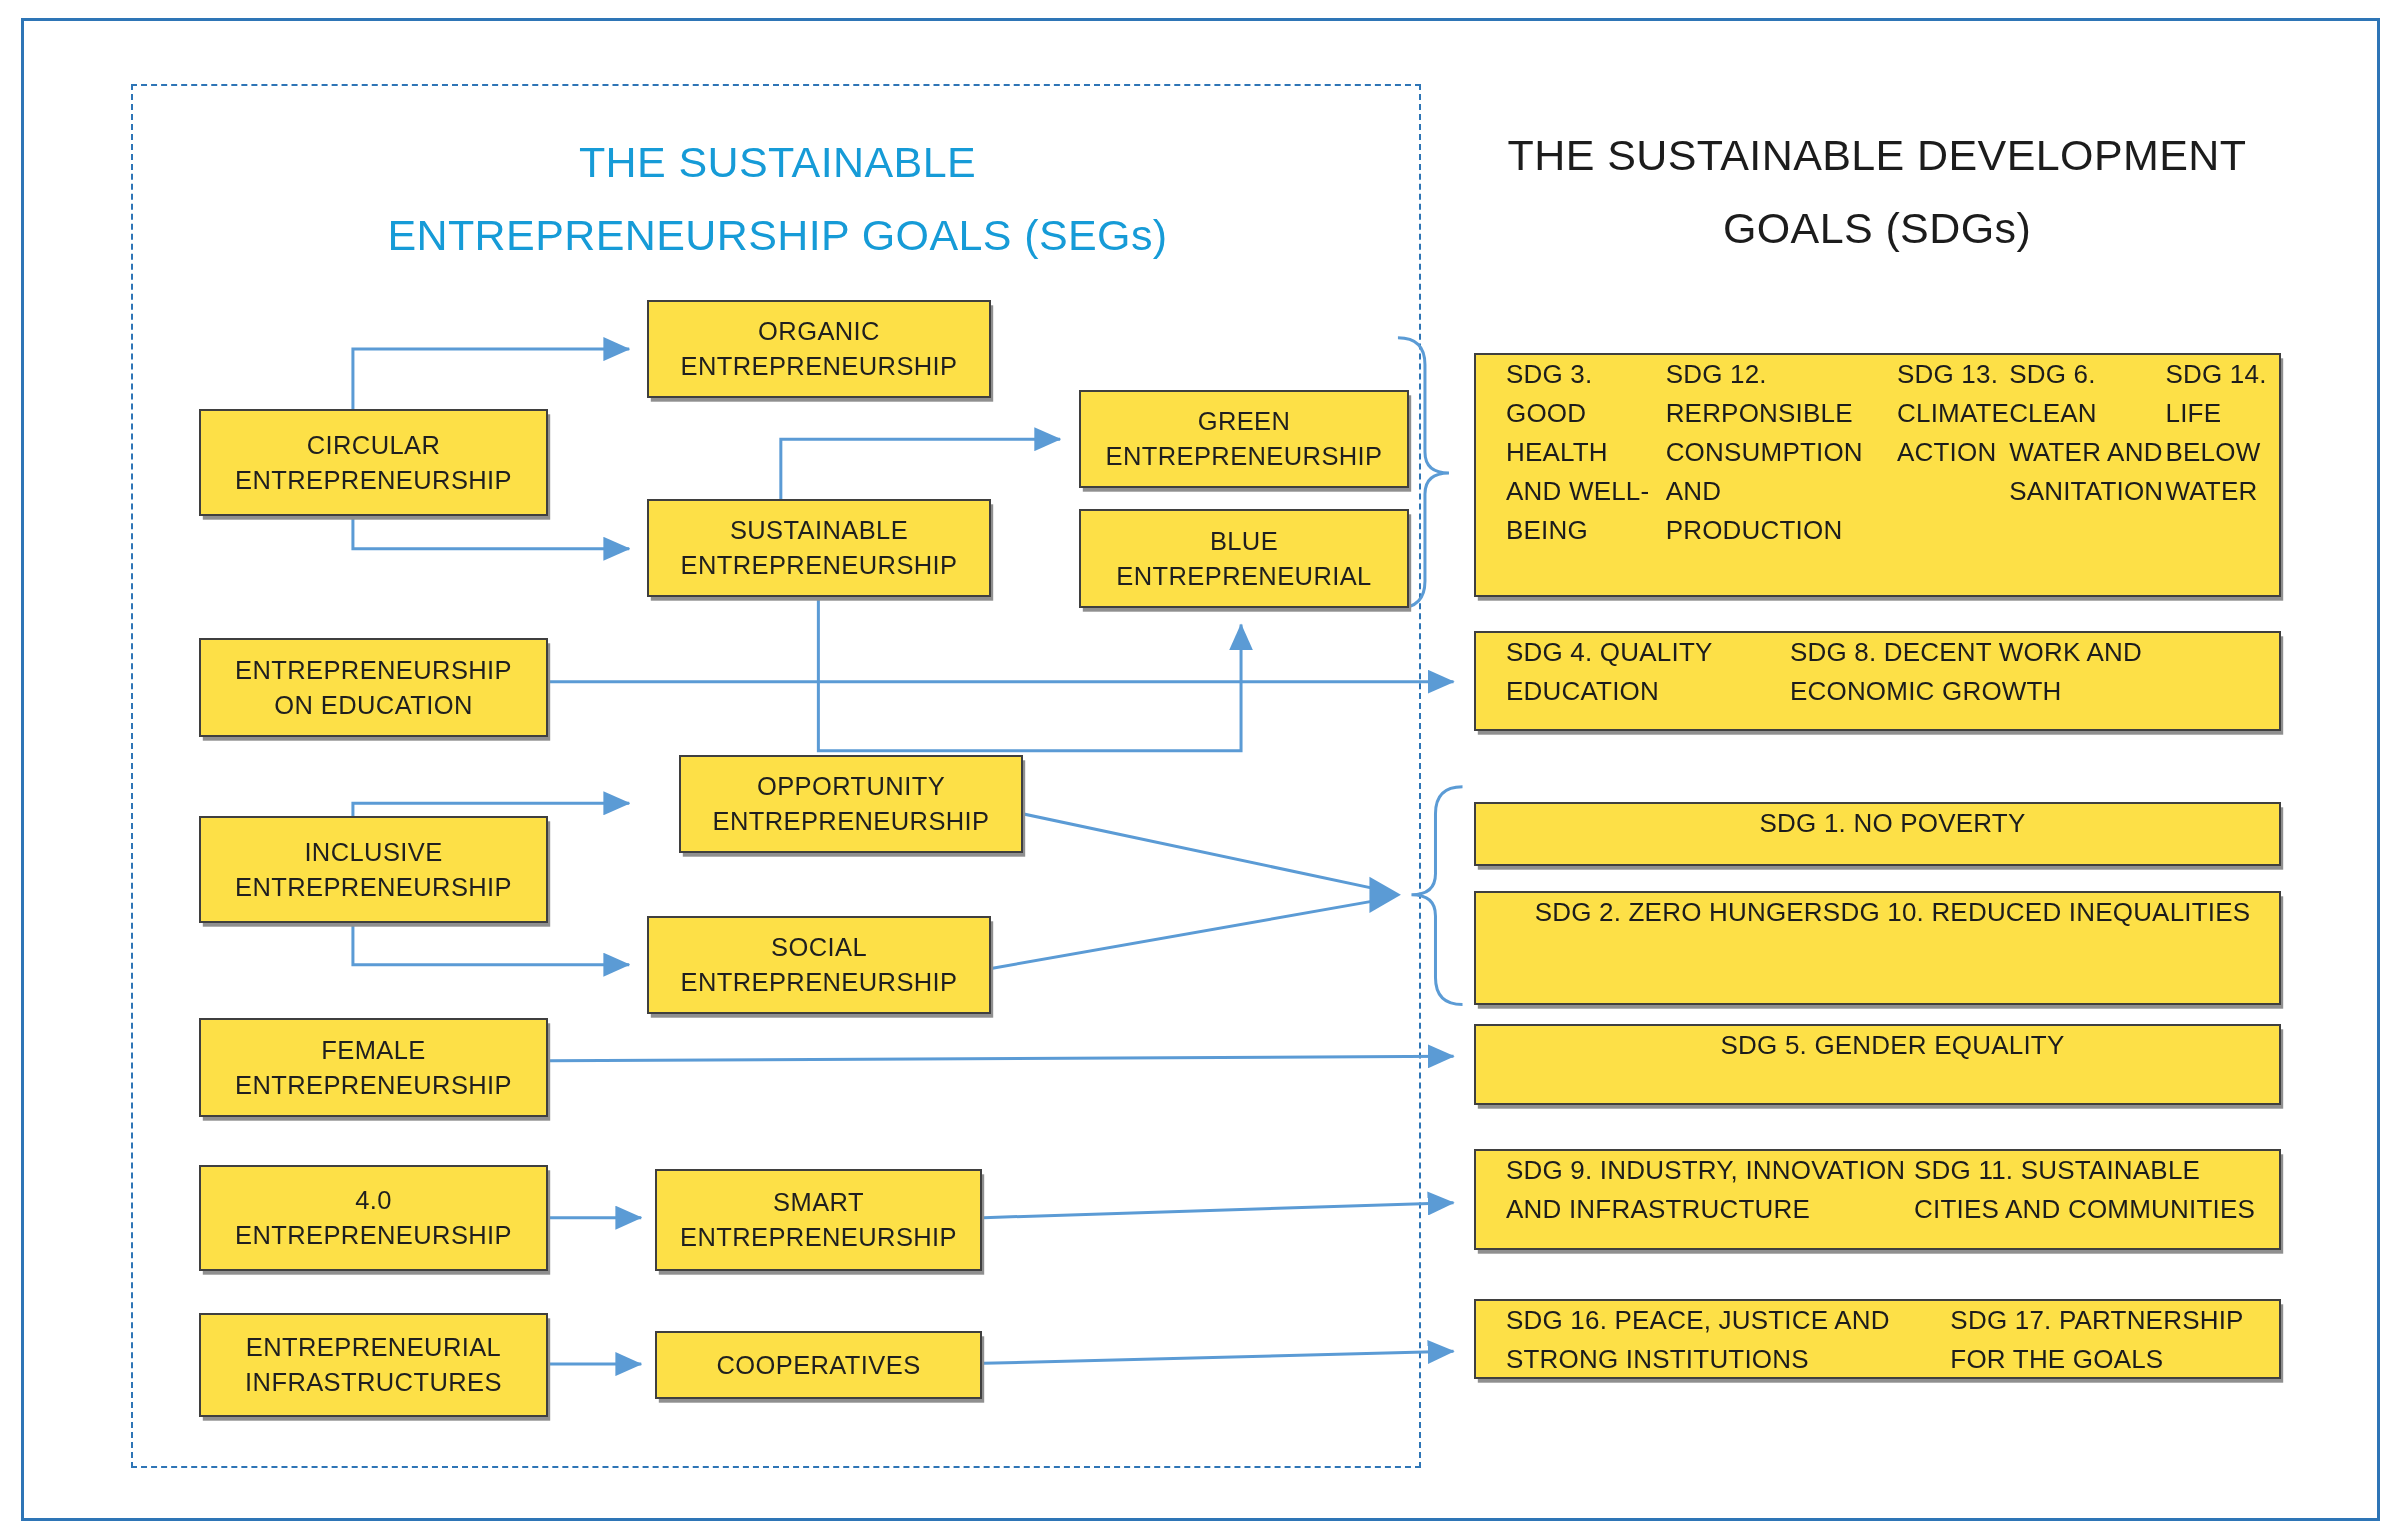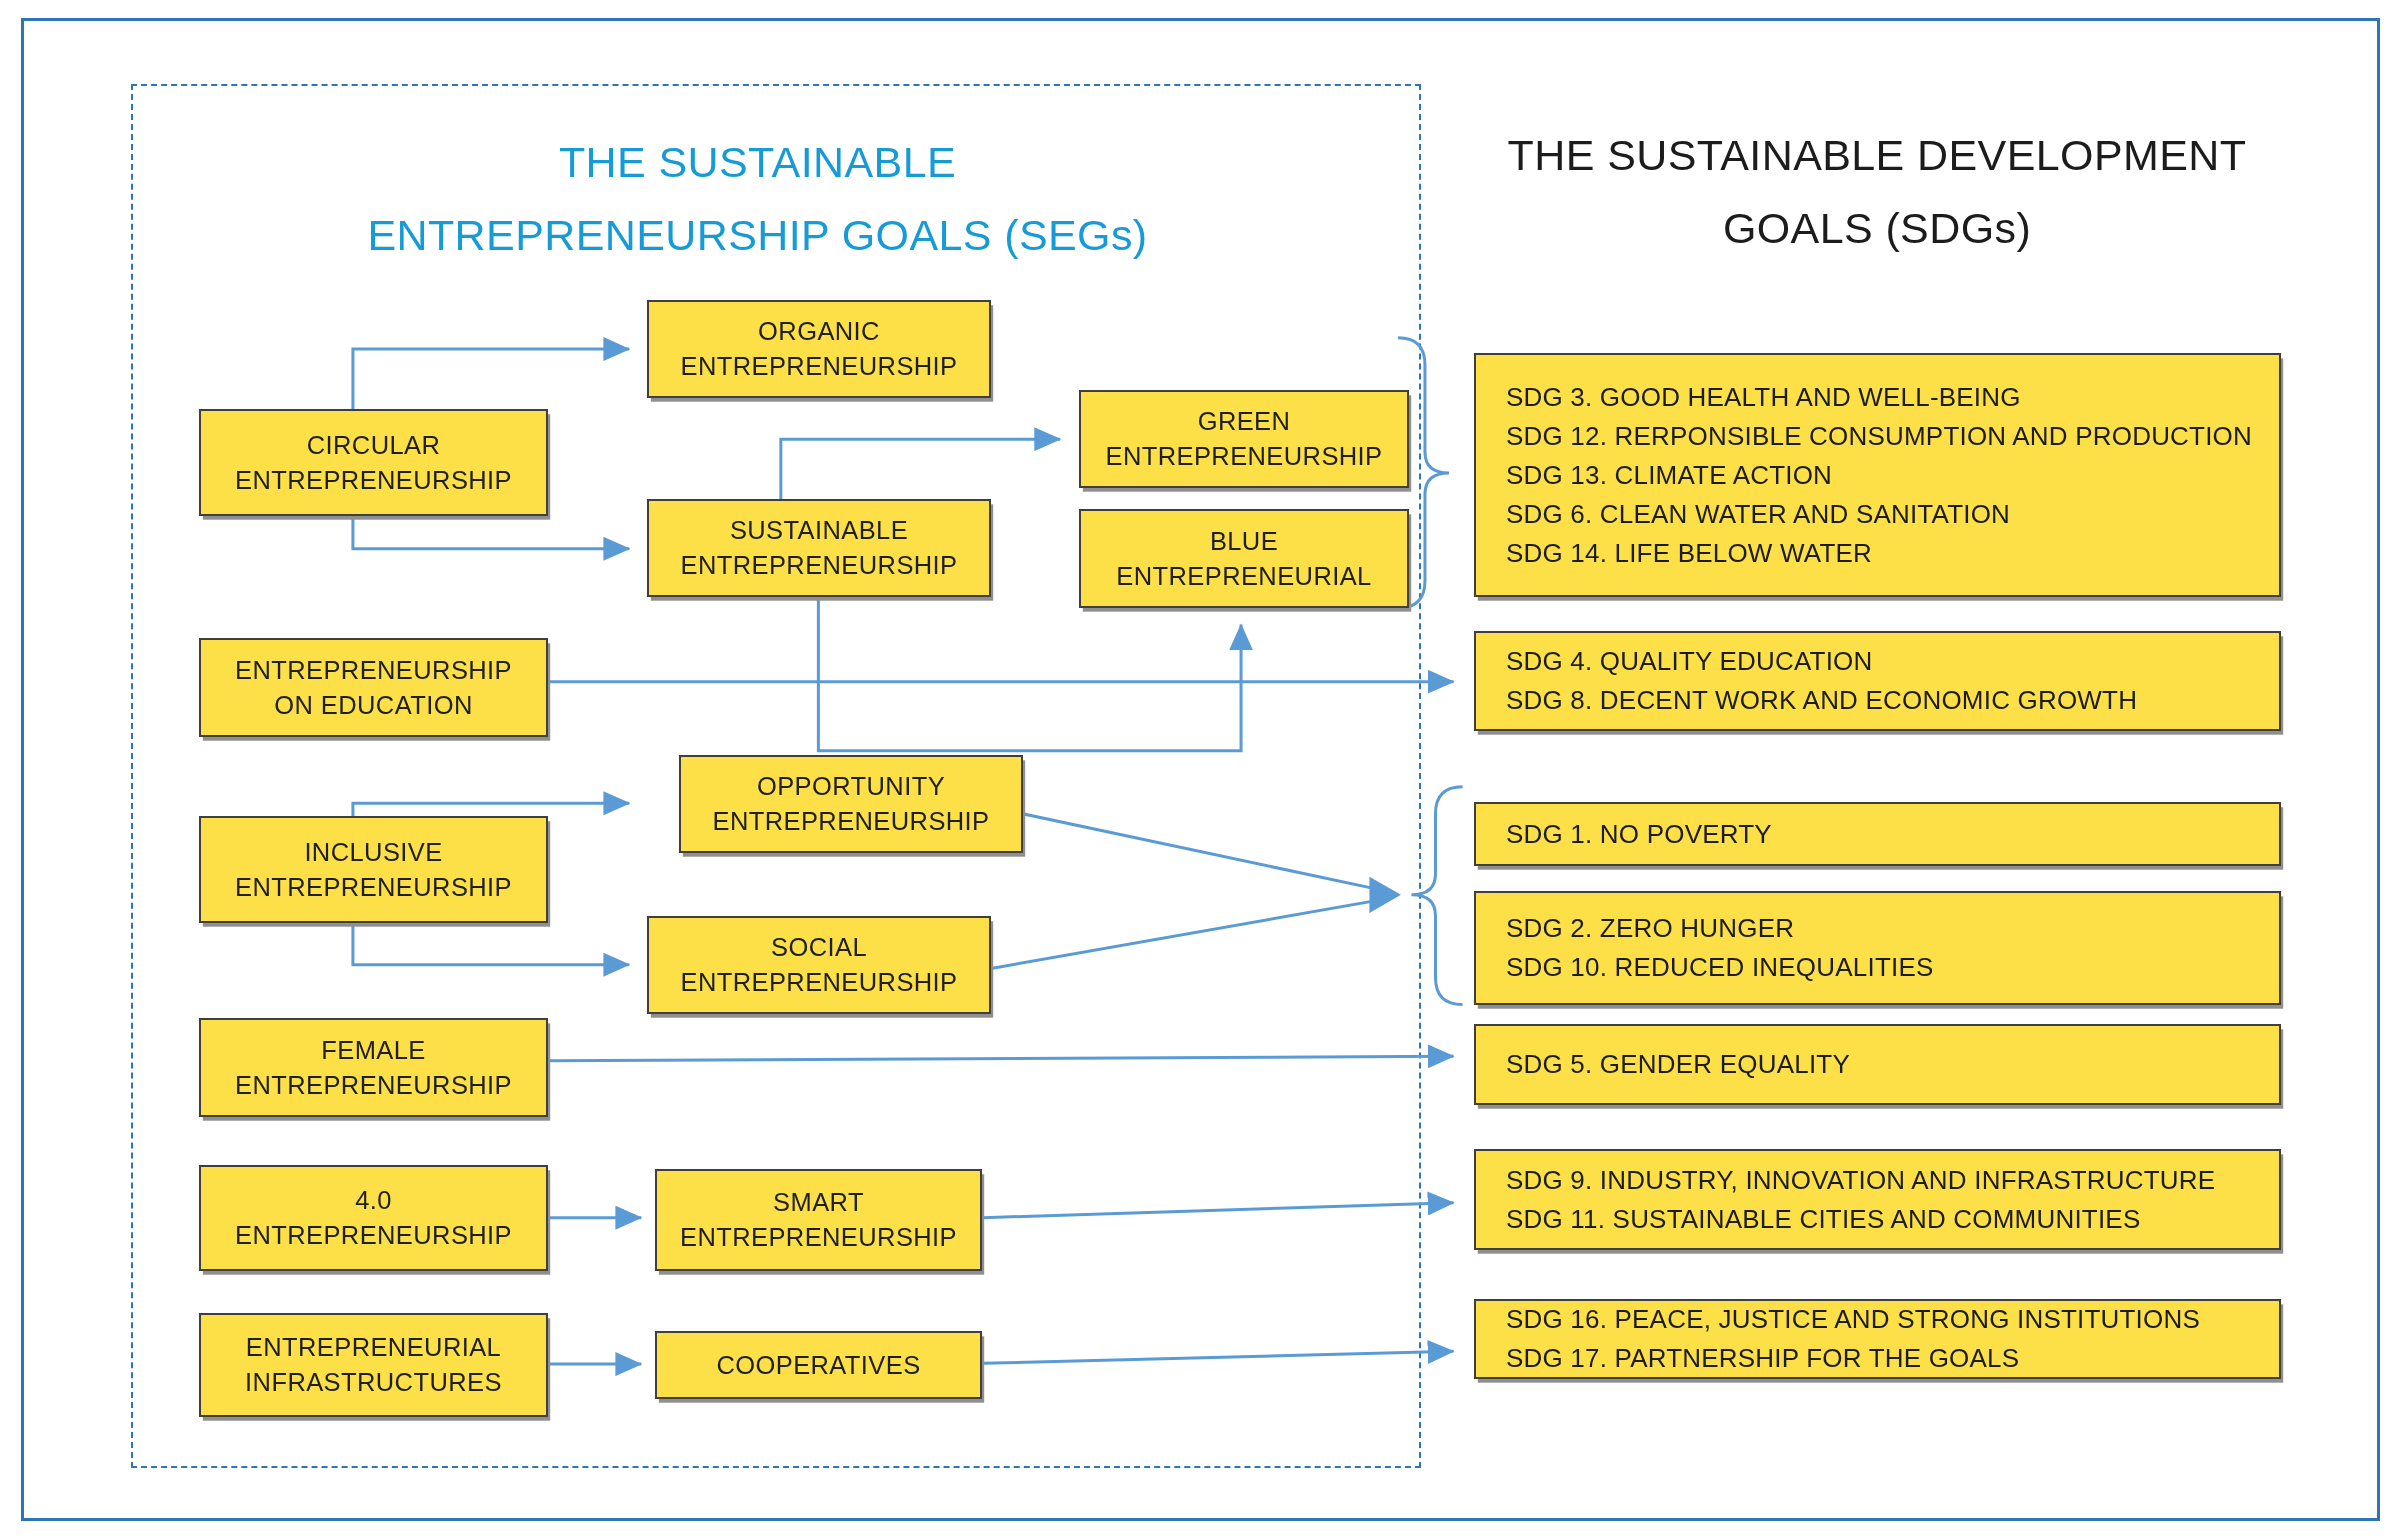--- a/index.html
+++ b/index.html
@@ -23,41 +23,41 @@
     border: 2.3px dashed #2E75B6;
   }
   .title {
     position: absolute;
     white-space: pre-line;
     text-align: center;
     font-size: 43px;
     line-height: 73px;
     letter-spacing: 0.4px;
   }
-  .title.left  { left: 232px;  top: 126px; width: 1051px; color: #169BD7; }
+  .title.left  { left: 252px;  top: 126px; width: 1051px; color: #169BD7; }
   .title.right { left: 1464px; top: 119px; width: 826px; color: #1c1c1c; }
   .box {
     position: absolute;
     background: #fde047;
     border: 2.3px solid #3F3F3F;
     box-shadow: 3px 4.5px 0 -0.8px #8f8f8f;
     box-sizing: border-box;
     display: flex;
     align-items: center;
     justify-content: center;
   }
   .box .box-label {
     white-space: pre-line;
     text-align: center;
     font-size: 25.5px;
     line-height: 35px;
     color: #1f1f1f;
     letter-spacing: 0.4px;
   }
-  .box.sdg { flex-direction: column; align-items: flex-start; justify-content: center; padding-left: 30px; }
+  .box.sdg { align-items: flex-start; justify-content: center; padding-left: 30px; }
   .box.sdg .sdg-line {
     font-size: 26px;
     line-height: 39px;
     color: #1c1c1c;
     text-align: left;
     letter-spacing: 0.2px;
   }
   svg.overlay { position: absolute; left: 0; top: 0; pointer-events: none; }
   .connector { stroke: #5B9BD5; stroke-width: 4; fill: none; }
   .arrowhead-fill { fill: #5B9BD5; stroke: none; }

